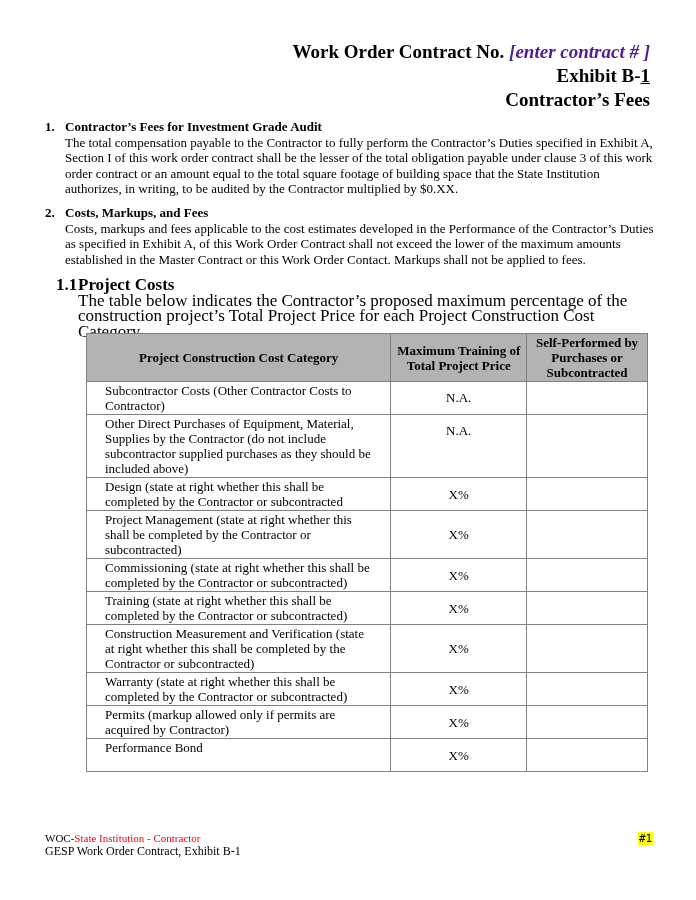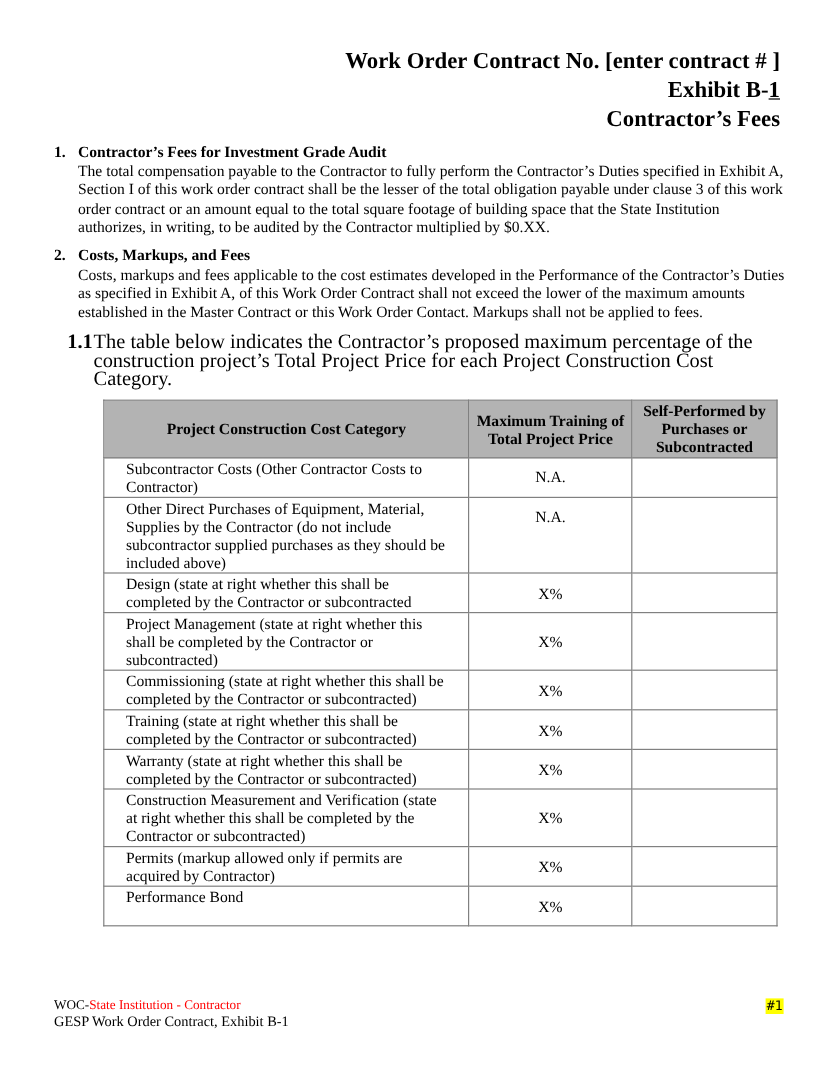--- a/index.html
+++ b/index.html
@@ -5,21 +5,21 @@
   html, body { margin: 0; padding: 0; background: #ffffff; }
   body {
     width: 696px; height: 900px; position: relative; overflow: hidden;
     font-family: "Liberation Serif", "DejaVu Serif", serif;
     color: #000;
   }
   .title-block {
     position: absolute; right: 46px; top: 40px; text-align: right;
     font-weight: bold; font-size: 19px; line-height: 24px;
   }
-  .title-block .red { color: #000000; }
+  .title-block .red { color: #4c1d95; font-style: italic; }
   .title-block .ul { text-decoration: underline; }
 
   .sec { position: absolute; left: 45px; width: 610px; font-size: 13px; line-height: 15.5px; }
   .sec .num { position: absolute; left: 0; top: 0; font-weight: bold; }
   .sec .head { margin-left: 20px; font-weight: bold; }
   .sec .body { margin-left: 20px; }
 
   .subsec { position: absolute; left: 56px; width: 590px; font-size: 17px; line-height: 15.5px; }
   .subsec .num { position: absolute; left: 0; top: 0; font-weight: bold; }
   .subsec .head { margin-left: 22px; font-weight: bold; }
@@ -64,20 +64,21 @@
 </div>
 
 <div class="sec" style="top:205px;">
   <span class="num">2.</span>
   <div class="head">Costs, Markups, and Fees</div>
   <div class="body">Costs, markups and fees applicable to the cost estimates developed in the Performance of the Contractor’s Duties as specified in Exhibit A, of this Work Order Contract shall not exceed the lower of the maximum amounts established in the Master Contract or this Work Order Contact.  Markups shall not be applied to fees.</div>
 </div>
 
 <div class="subsec" style="top:277px;">
   <span class="num">1.1</span>
+  <div class="head">Project Costs</div>
   <div class="body">The table below indicates the Contractor’s proposed maximum percentage of the construction project’s Total Project Price for each Project Construction Cost Category.</div>
 </div>
 
 <table class="costs">
   <colgroup>
       <col class="c1">
       <col class="c2">
       <col class="c3">
     </colgroup>
   <thead>
@@ -111,27 +112,27 @@
       <tr style="height: 33px;">
         <td>Commissioning (state at right whether this shall be completed by the Contractor or subcontracted)</td>
         <td class="pct">X%</td>
         <td></td>
       </tr>
       <tr style="height: 33px;">
         <td>Training (state at right whether this shall be completed by the Contractor or subcontracted)</td>
         <td class="pct">X%</td>
         <td></td>
       </tr>
-      <tr style="height: 33px;">
-        <td>Warranty (state at right whether this shall be completed by the Contractor or subcontracted)</td>
+      <tr style="height: 44px;">
+        <td>Construction Measurement and Verification (state at right whether this shall be completed by the Contractor or subcontracted)</td>
         <td class="pct">X%</td>
         <td></td>
       </tr>
-      <tr style="height: 44px;">
-        <td>Construction Measurement and Verification (state at right whether this shall be completed by the Contractor or subcontracted)</td>
+      <tr style="height: 33px;">
+        <td>Warranty (state at right whether this shall be completed by the Contractor or subcontracted)</td>
         <td class="pct">X%</td>
         <td></td>
       </tr>
       <tr style="height: 33px;">
         <td>Permits (markup allowed only if permits are acquired by Contractor)</td>
         <td class="pct">X%</td>
         <td></td>
       </tr>
       <tr style="height: 33px; margin-top: 45px;">
         <td>Performance Bond</td>

